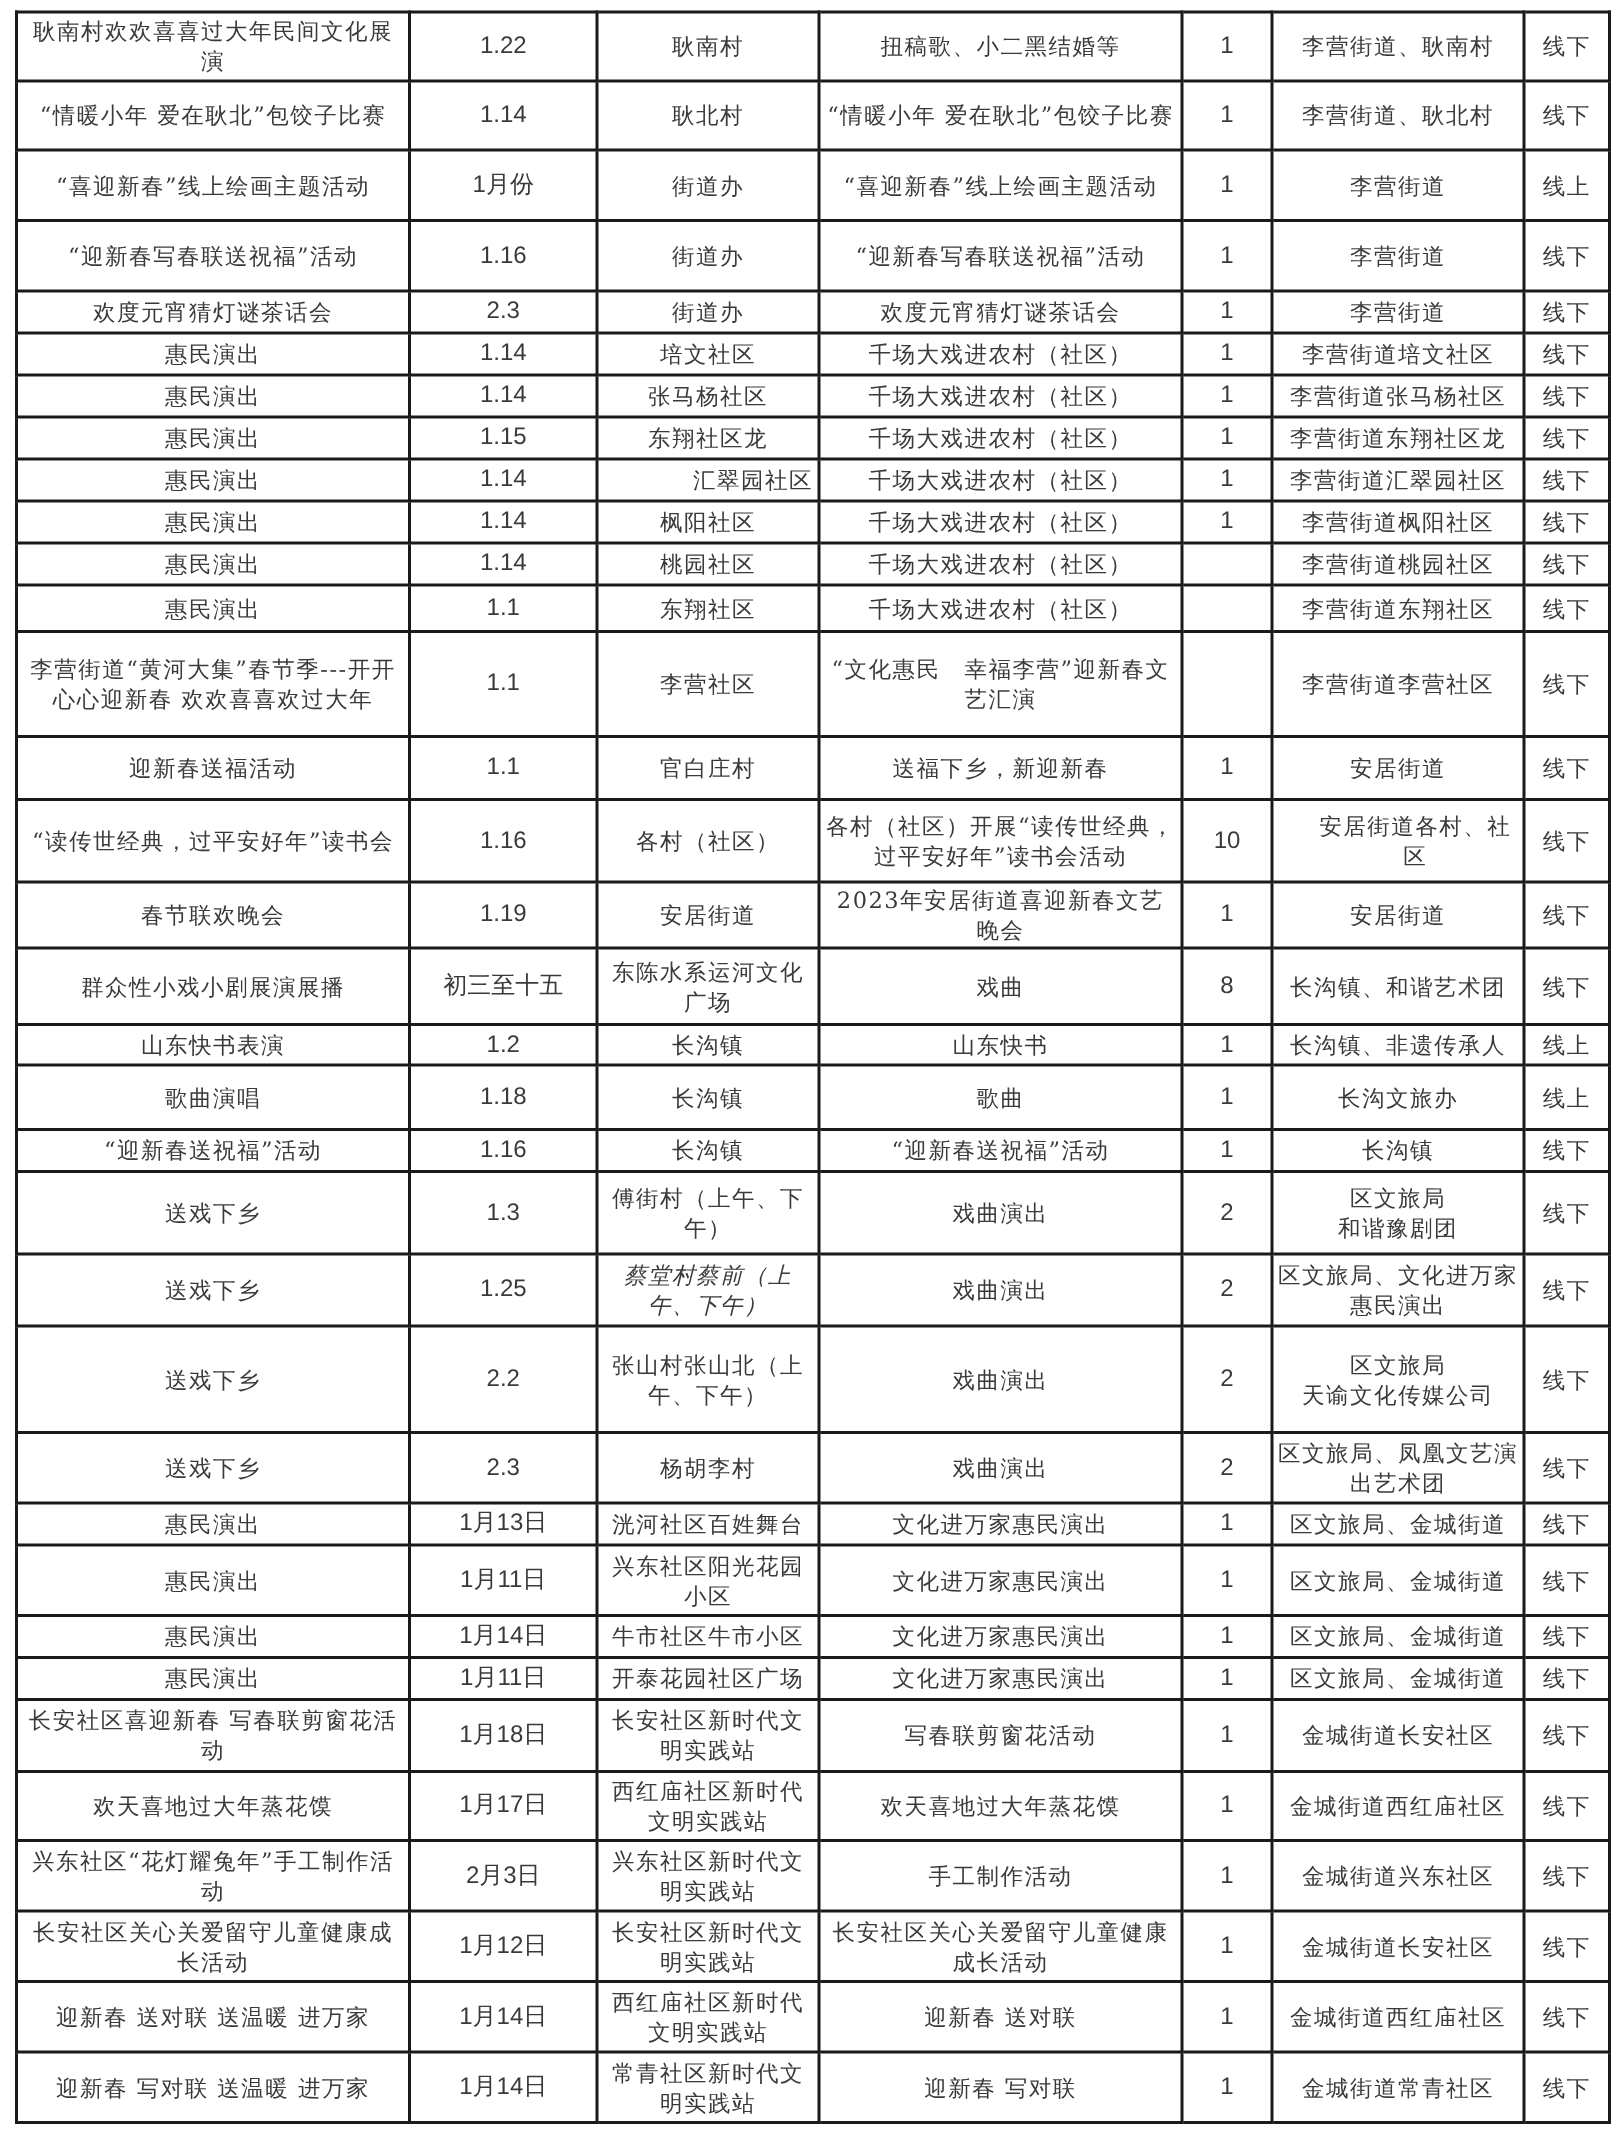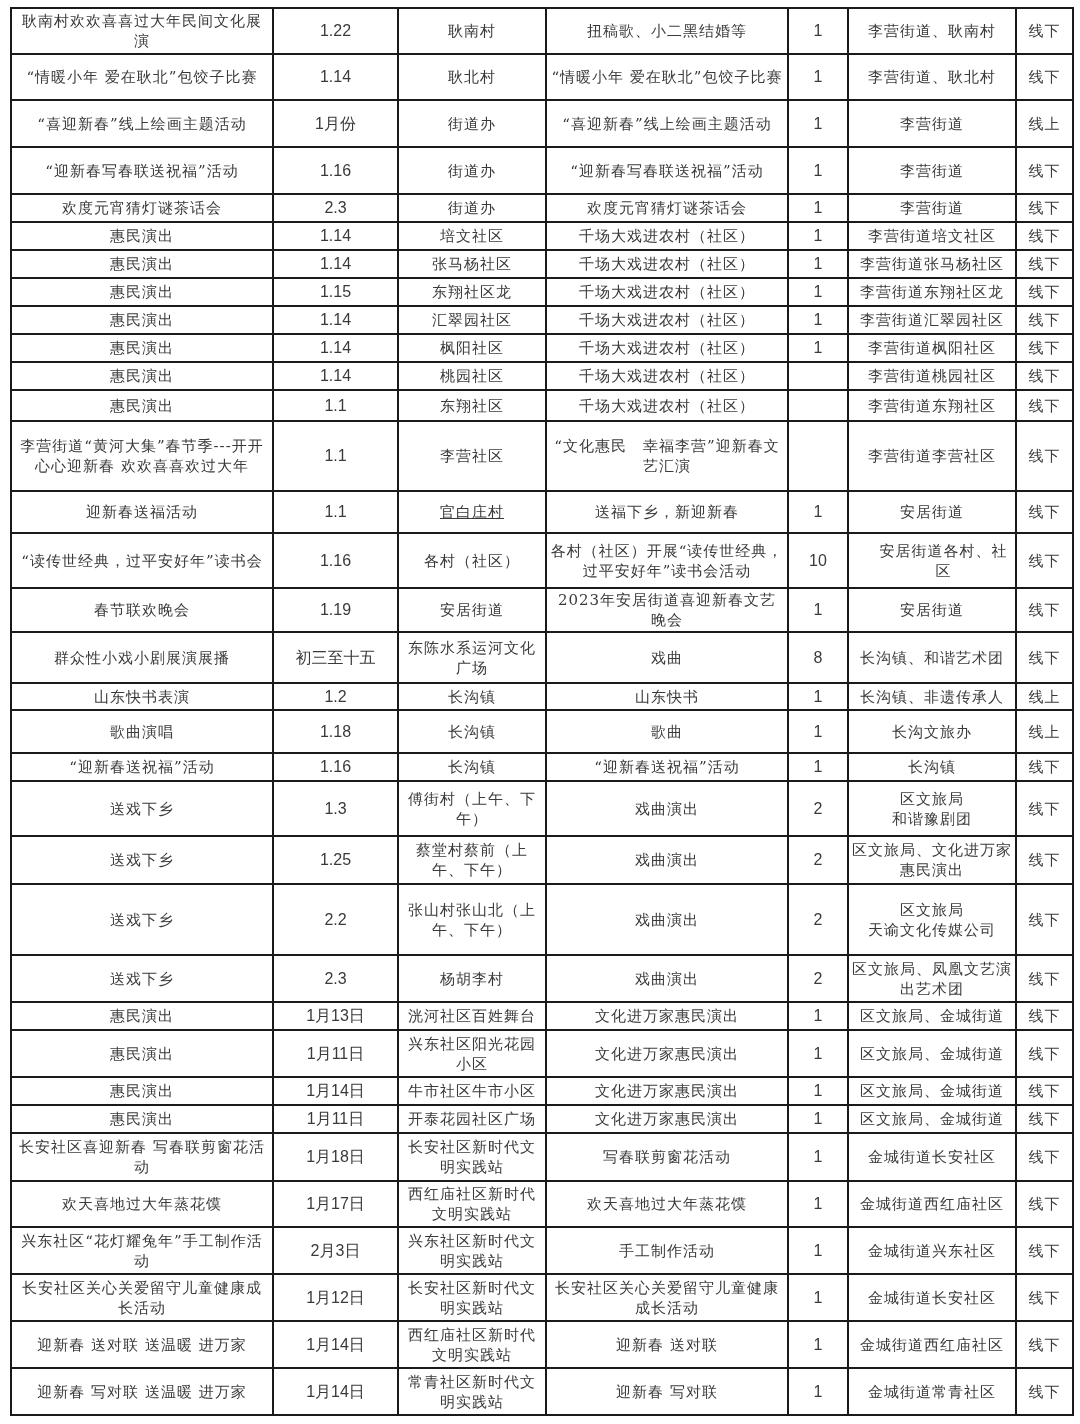--- a/index.html
+++ b/index.html
@@ -108,21 +108,21 @@
           <td class="num" style="white-space: pre-line;">1.15</td>
           <td style="white-space: pre-line;">东翔社区龙</td>
           <td style="white-space: pre-line;">千场大戏进农村（社区）</td>
           <td class="num" style="white-space: pre-line;">1</td>
           <td style="white-space: pre-line;">李营街道东翔社区龙</td>
           <td style="white-space: pre-line;">线下</td>
         </tr>
         <tr style="height: 28px;">
           <td style="white-space: pre-line;">惠民演出</td>
           <td class="num" style="white-space: pre-line;">1.14</td>
-          <td style="white-space: pre-line;">汇翠园社区</td>
+          <td style="white-space: pre-line; text-align: right;">汇翠园社区</td>
           <td style="white-space: pre-line;">千场大戏进农村（社区）</td>
           <td class="num" style="white-space: pre-line;">1</td>
           <td style="white-space: pre-line;">李营街道汇翠园社区</td>
           <td style="white-space: pre-line;">线下</td>
         </tr>
         <tr style="height: 28px;">
           <td style="white-space: pre-line;">惠民演出</td>
           <td class="num" style="white-space: pre-line;">1.14</td>
           <td style="white-space: pre-line;">枫阳社区</td>
           <td style="white-space: pre-line;">千场大戏进农村（社区）</td>
@@ -153,21 +153,21 @@
           <td class="num" style="white-space: pre-line;">1.1</td>
           <td style="white-space: pre-line; text-align: center;">李营社区</td>
           <td style="white-space: pre-line;">“文化惠民　幸福李营”迎新春文艺汇演</td>
           <td class="num" style="white-space: pre-line;"></td>
           <td style="white-space: pre-line;">李营街道李营社区</td>
           <td style="white-space: pre-line;">线下</td>
         </tr>
         <tr style="height: 42px;">
           <td style="white-space: pre-line;">迎新春送福活动</td>
           <td class="num" style="white-space: pre-line;">1.1</td>
-          <td style="white-space: pre-line; text-decoration: underline;">官白庄村</td>
+          <td style="white-space: pre-line;">官白庄村</td>
           <td style="white-space: pre-line;">送福下乡，新迎新春</td>
           <td class="num" style="white-space: pre-line;">1</td>
           <td style="white-space: pre-line;">安居街道</td>
           <td style="white-space: pre-line;">线下</td>
         </tr>
         <tr style="height: 55px;">
           <td style="white-space: pre-line;">“读传世经典，过平安好年”读书会</td>
           <td class="num" style="white-space: pre-line;">1.16</td>
           <td style="white-space: pre-line;">各村（社区）</td>
           <td style="white-space: pre-line;">各村（社区）开展“读传世经典，过平安好年”读书会活动</td>
@@ -226,21 +226,21 @@
           <td style="white-space: pre-line;">傅街村（上午、下午）</td>
           <td style="white-space: pre-line;">戏曲演出</td>
           <td class="num" style="white-space: pre-line;">2</td>
           <td style="white-space: pre-line;">区文旅局
 和谐豫剧团</td>
           <td style="white-space: pre-line;">线下</td>
         </tr>
         <tr style="height: 48px;">
           <td style="white-space: pre-line;">送戏下乡</td>
           <td class="num" style="white-space: pre-line;">1.25</td>
-          <td style="white-space: pre-line;">蔡堂村蔡前（上午、下午）</td>
+          <td style="white-space: pre-line; font-style: italic;">蔡堂村蔡前（上午、下午）</td>
           <td style="white-space: pre-line;">戏曲演出</td>
           <td class="num" style="white-space: pre-line;">2</td>
           <td style="white-space: pre-line;">区文旅局、文化进万家惠民演出</td>
           <td style="white-space: pre-line;">线下</td>
         </tr>
         <tr style="height: 71px;">
           <td style="white-space: pre-line;">送戏下乡</td>
           <td class="num" style="white-space: pre-line;">2.2</td>
           <td style="white-space: pre-line;">张山村张山北（上午、下午）</td>
           <td style="white-space: pre-line;">戏曲演出</td>

